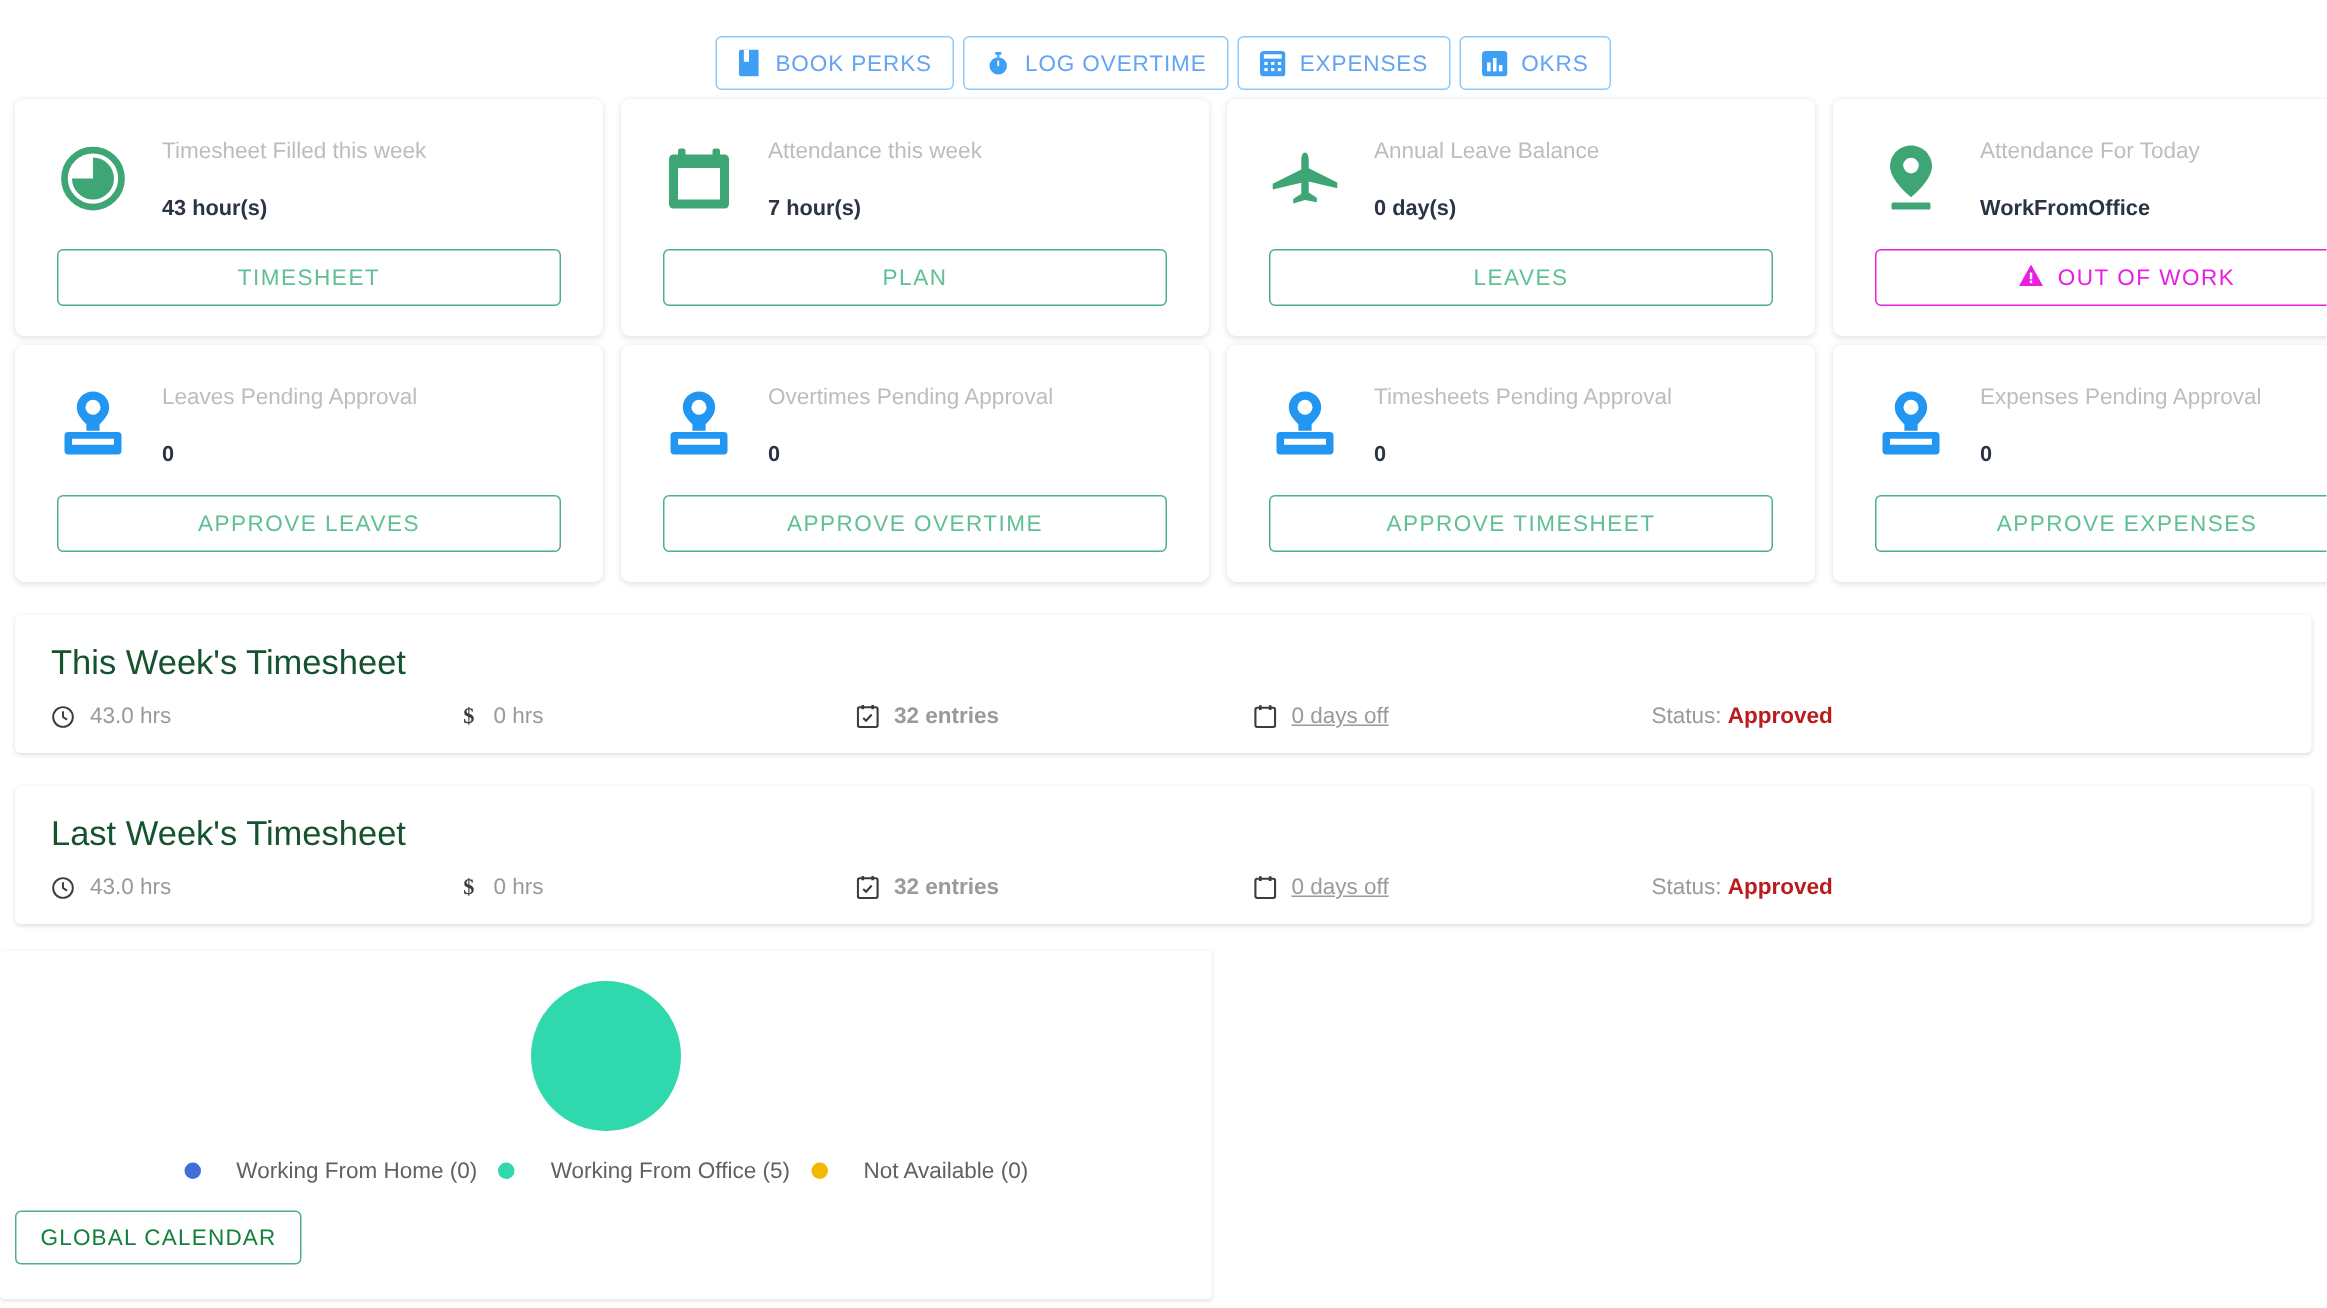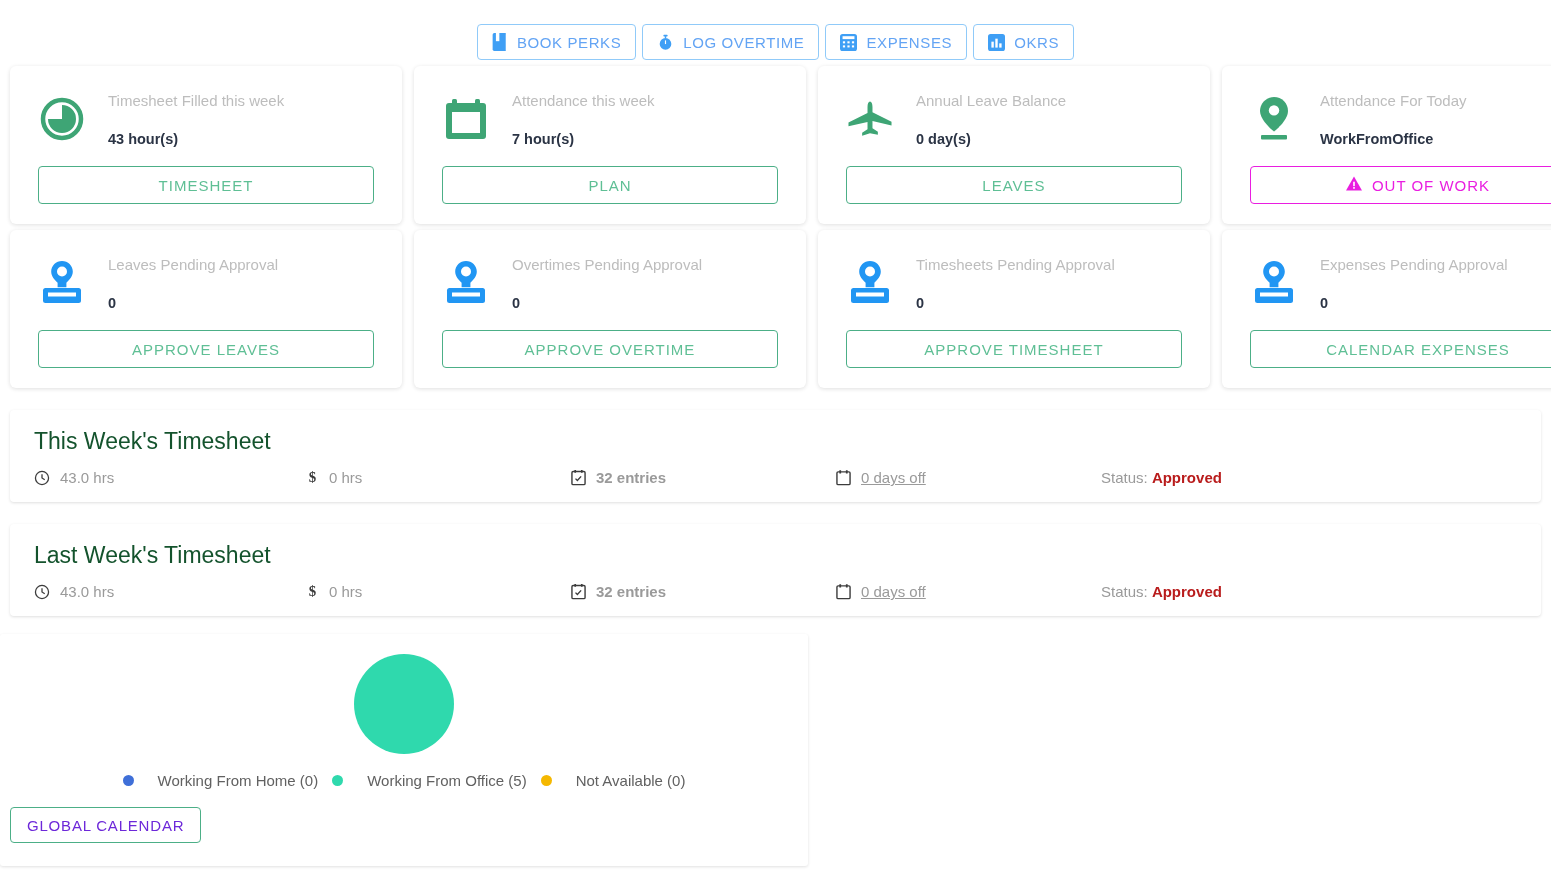--- a/index.html
+++ b/index.html
@@ -98,21 +98,21 @@
     height: 232px;
   }
   .pie-wrap { display: flex; justify-content: center; }
   .legend { display: flex; justify-content: center; align-items: center; gap: 14px; margin-top: 18px; }
   .legend-item { display: flex; align-items: center; gap: 24px; color: #616161; font-size: 15px; }
   .dot { width: 11px; height: 11px; border-radius: 50%; display:inline-block; }
   .cal-btn {
     margin: 18px 0 0 10px;
     height: 36px; padding: 0 16px;
     border: 1px solid #4caf87; border-radius: 4px; background: #fff;
-    color: #6d28d9; font-size: 15px; letter-spacing: .8px; cursor: pointer;
+    color: #15803d; font-size: 15px; letter-spacing: .8px; cursor: pointer;
   }
 </style>
 </head>
 <body>
 
 <div class="topbar">
   <button class="top-btn">
     <span class="glyph">
       <svg width="16" height="18" viewBox="0 0 18 22" fill="#3f9ff5">
         <path d="M2 0h14v22H2a2 2 0 0 1-2-2V2a2 2 0 0 1 2-2z"></path>
@@ -318,21 +318,21 @@
           <rect x="4" y="29" width="38" height="15" rx="2.5"></rect>
           <rect x="9" y="33.5" width="28" height="4" fill="#ffffff"></rect>
         </svg>
       </span>
       <span class="card-text">
         <span class="card-label">Expenses Pending Approval</span>
         <span class="card-value">0</span>
       </span>
     </div>
     <button class="card-btn">
-      <span>CALENDAR EXPENSES</span>
+      <span>APPROVE EXPENSES</span>
     </button>
   </div>
 </div>
 
 <div class="panel">
   <div class="panel-title">This Week's Timesheet</div>
   <div class="panel-row">
     <div class="stat s1">
       <span class="glyph">
         <svg width="16" height="16" viewBox="0 0 20 20" fill="none" stroke="#3c3c3c" stroke-width="1.6">

